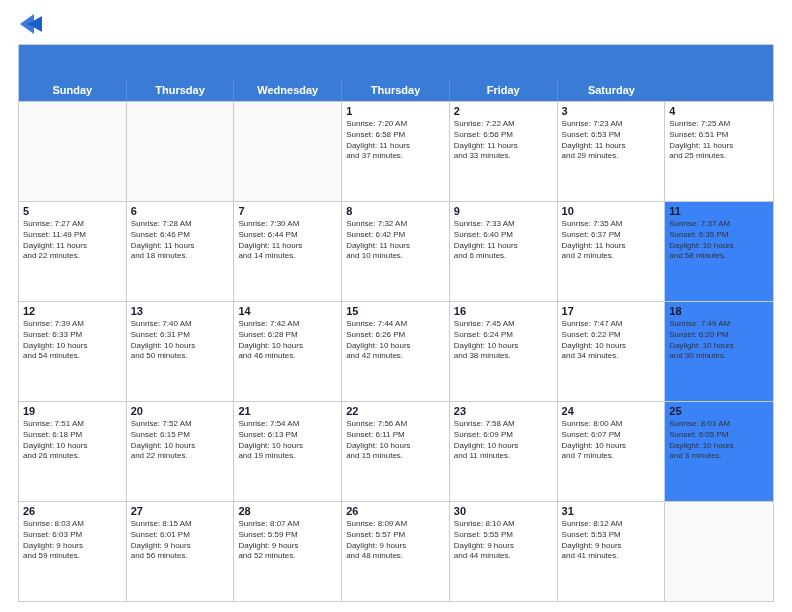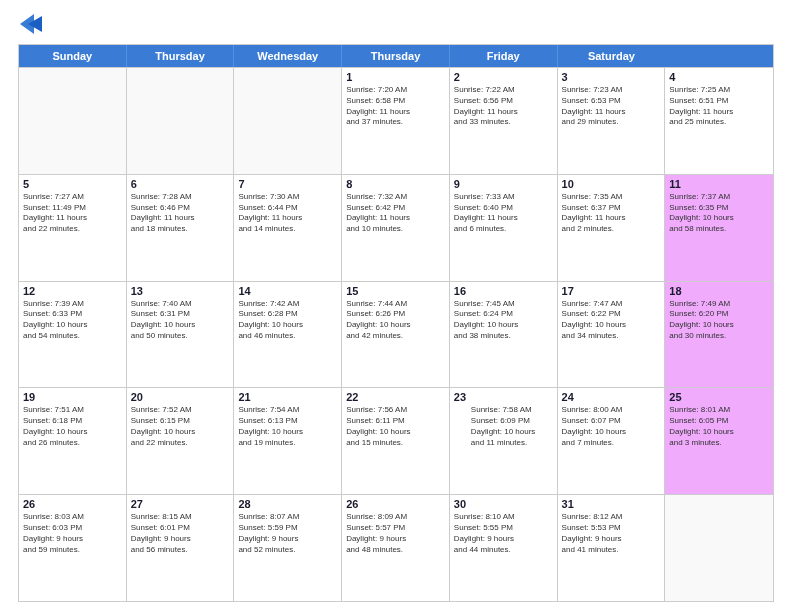--- a/index.html
+++ b/index.html
@@ -52,20 +52,21 @@
       grid-template-columns: repeat(7, 1fr);
       background: #3a7bd5;
     }
     .cal-header-cell {
       color: #fff;
       font-size: 11px;
       font-weight: bold;
       text-align: center;
       padding: 5px 2px;
       border-right: 1px solid #5590e0;
+      margin-top: 34px;
     }
     .cal-header-cell:last-child { border-right: none; }
     .cal-body {
       display: flex;
       flex-direction: column;
       flex: 1;
     }
     .cal-row {
       display: grid;
       grid-template-columns: repeat(7, 1fr);
@@ -76,21 +77,21 @@
       border-right: 1px solid #ccc;
       padding: 3px 4px;
       font-size: 8.5px;
       color: #333;
       display: flex;
       flex-direction: column;
       background: #fff;
     }
     .cal-cell:last-child { border-right: none; }
     .cal-cell.empty { background: #f9f9f9; }
-    .cal-cell.shaded { background: #f0abfc; }
+    .cal-cell.shaded { background: #3b82f6; }
     .day-num {
       font-size: 11px;
       font-weight: bold;
       color: #1a1a2e;
       margin-bottom: 2px;
     }
     .day-detail {
       font-size: 8px;
       color: #333;
       line-height: 1.35;
@@ -287,21 +288,21 @@
           </div>
           <div class="cal-cell">
             <div class="day-num">22</div>
             <div class="day-detail" style="white-space: pre-line;">Sunrise: 7:56 AM
 Sunset: 6:11 PM
 Daylight: 10 hours
 and 15 minutes.</div>
           </div>
           <div class="cal-cell">
             <div class="day-num">23</div>
-            <div class="day-detail" style="white-space: pre-line; margin-left: 17px;">Sunrise: 7:58 AM
+            <div class="day-detail" style="white-space: pre-line;">Sunrise: 7:58 AM
 Sunset: 6:09 PM
 Daylight: 10 hours
 and 11 minutes.</div>
           </div>
           <div class="cal-cell">
             <div class="day-num">24</div>
             <div class="day-detail" style="white-space: pre-line;">Sunrise: 8:00 AM
 Sunset: 6:07 PM
 Daylight: 10 hours
 and 7 minutes.</div>

